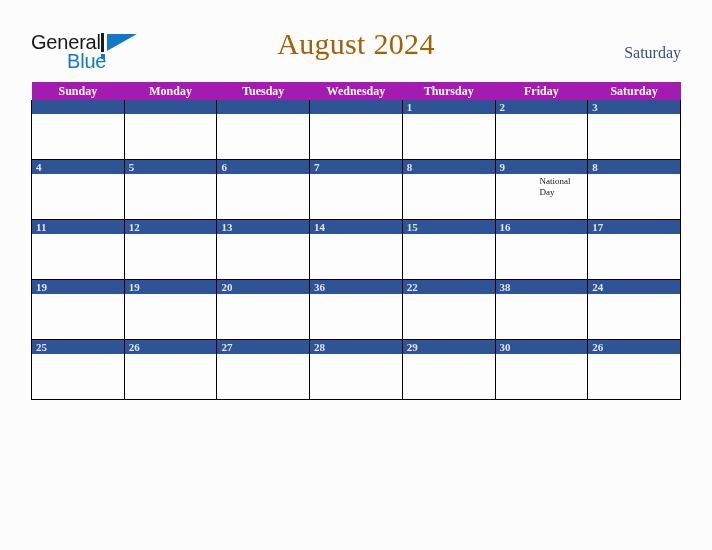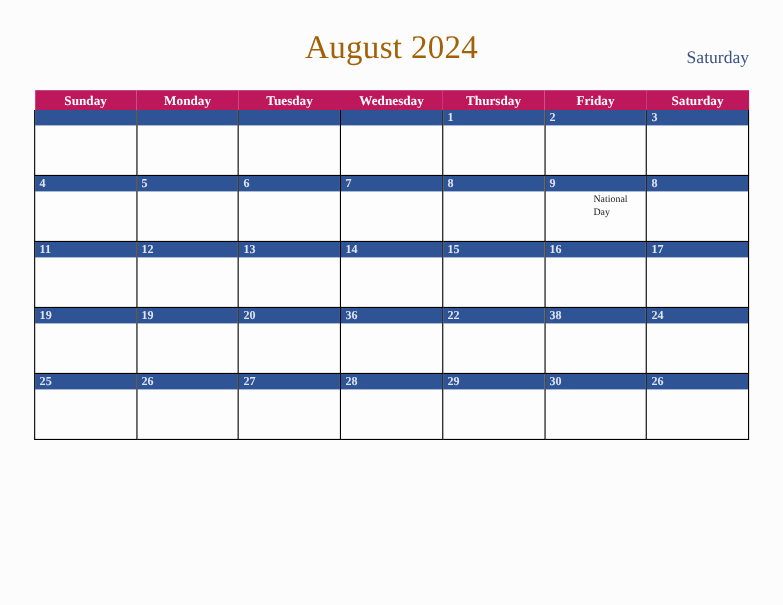--- a/index.html
+++ b/index.html
@@ -108,21 +108,21 @@
   .calendar {
     position: absolute;
     left: 31px;
     top: 82px;
     width: 650px;
     border-collapse: collapse;
     table-layout: fixed;
   }
 
   .calendar th {
-    background: #be185d;
+    background: #a21caf;
     color: #ffffff;
     font-family: "Liberation Serif", serif;
     font-size: 12px;
     font-weight: bold;
     height: 18px;
     padding: 0;
     text-align: center;
     border: none;
   }
 
@@ -161,20 +161,27 @@
     margin-left: 40px;
   }
 </style>
 </head>
 <body>
 
 <div class="page">
 
   <div class="top-bar">
 
+    <div class="logo">
+      <span class="logo-general">General</span>
+      <span class="logo-bar"></span>
+      <span class="logo-tri"></span>
+      <span class="logo-sq"></span>
+      <span class="logo-blue">Blue</span>
+    </div>
 
     <div class="title">August 2024</div>
 
     <div class="locale">Saturday</div>
 
   </div>
 
   <table class="calendar">
     <thead>
       <tr>

